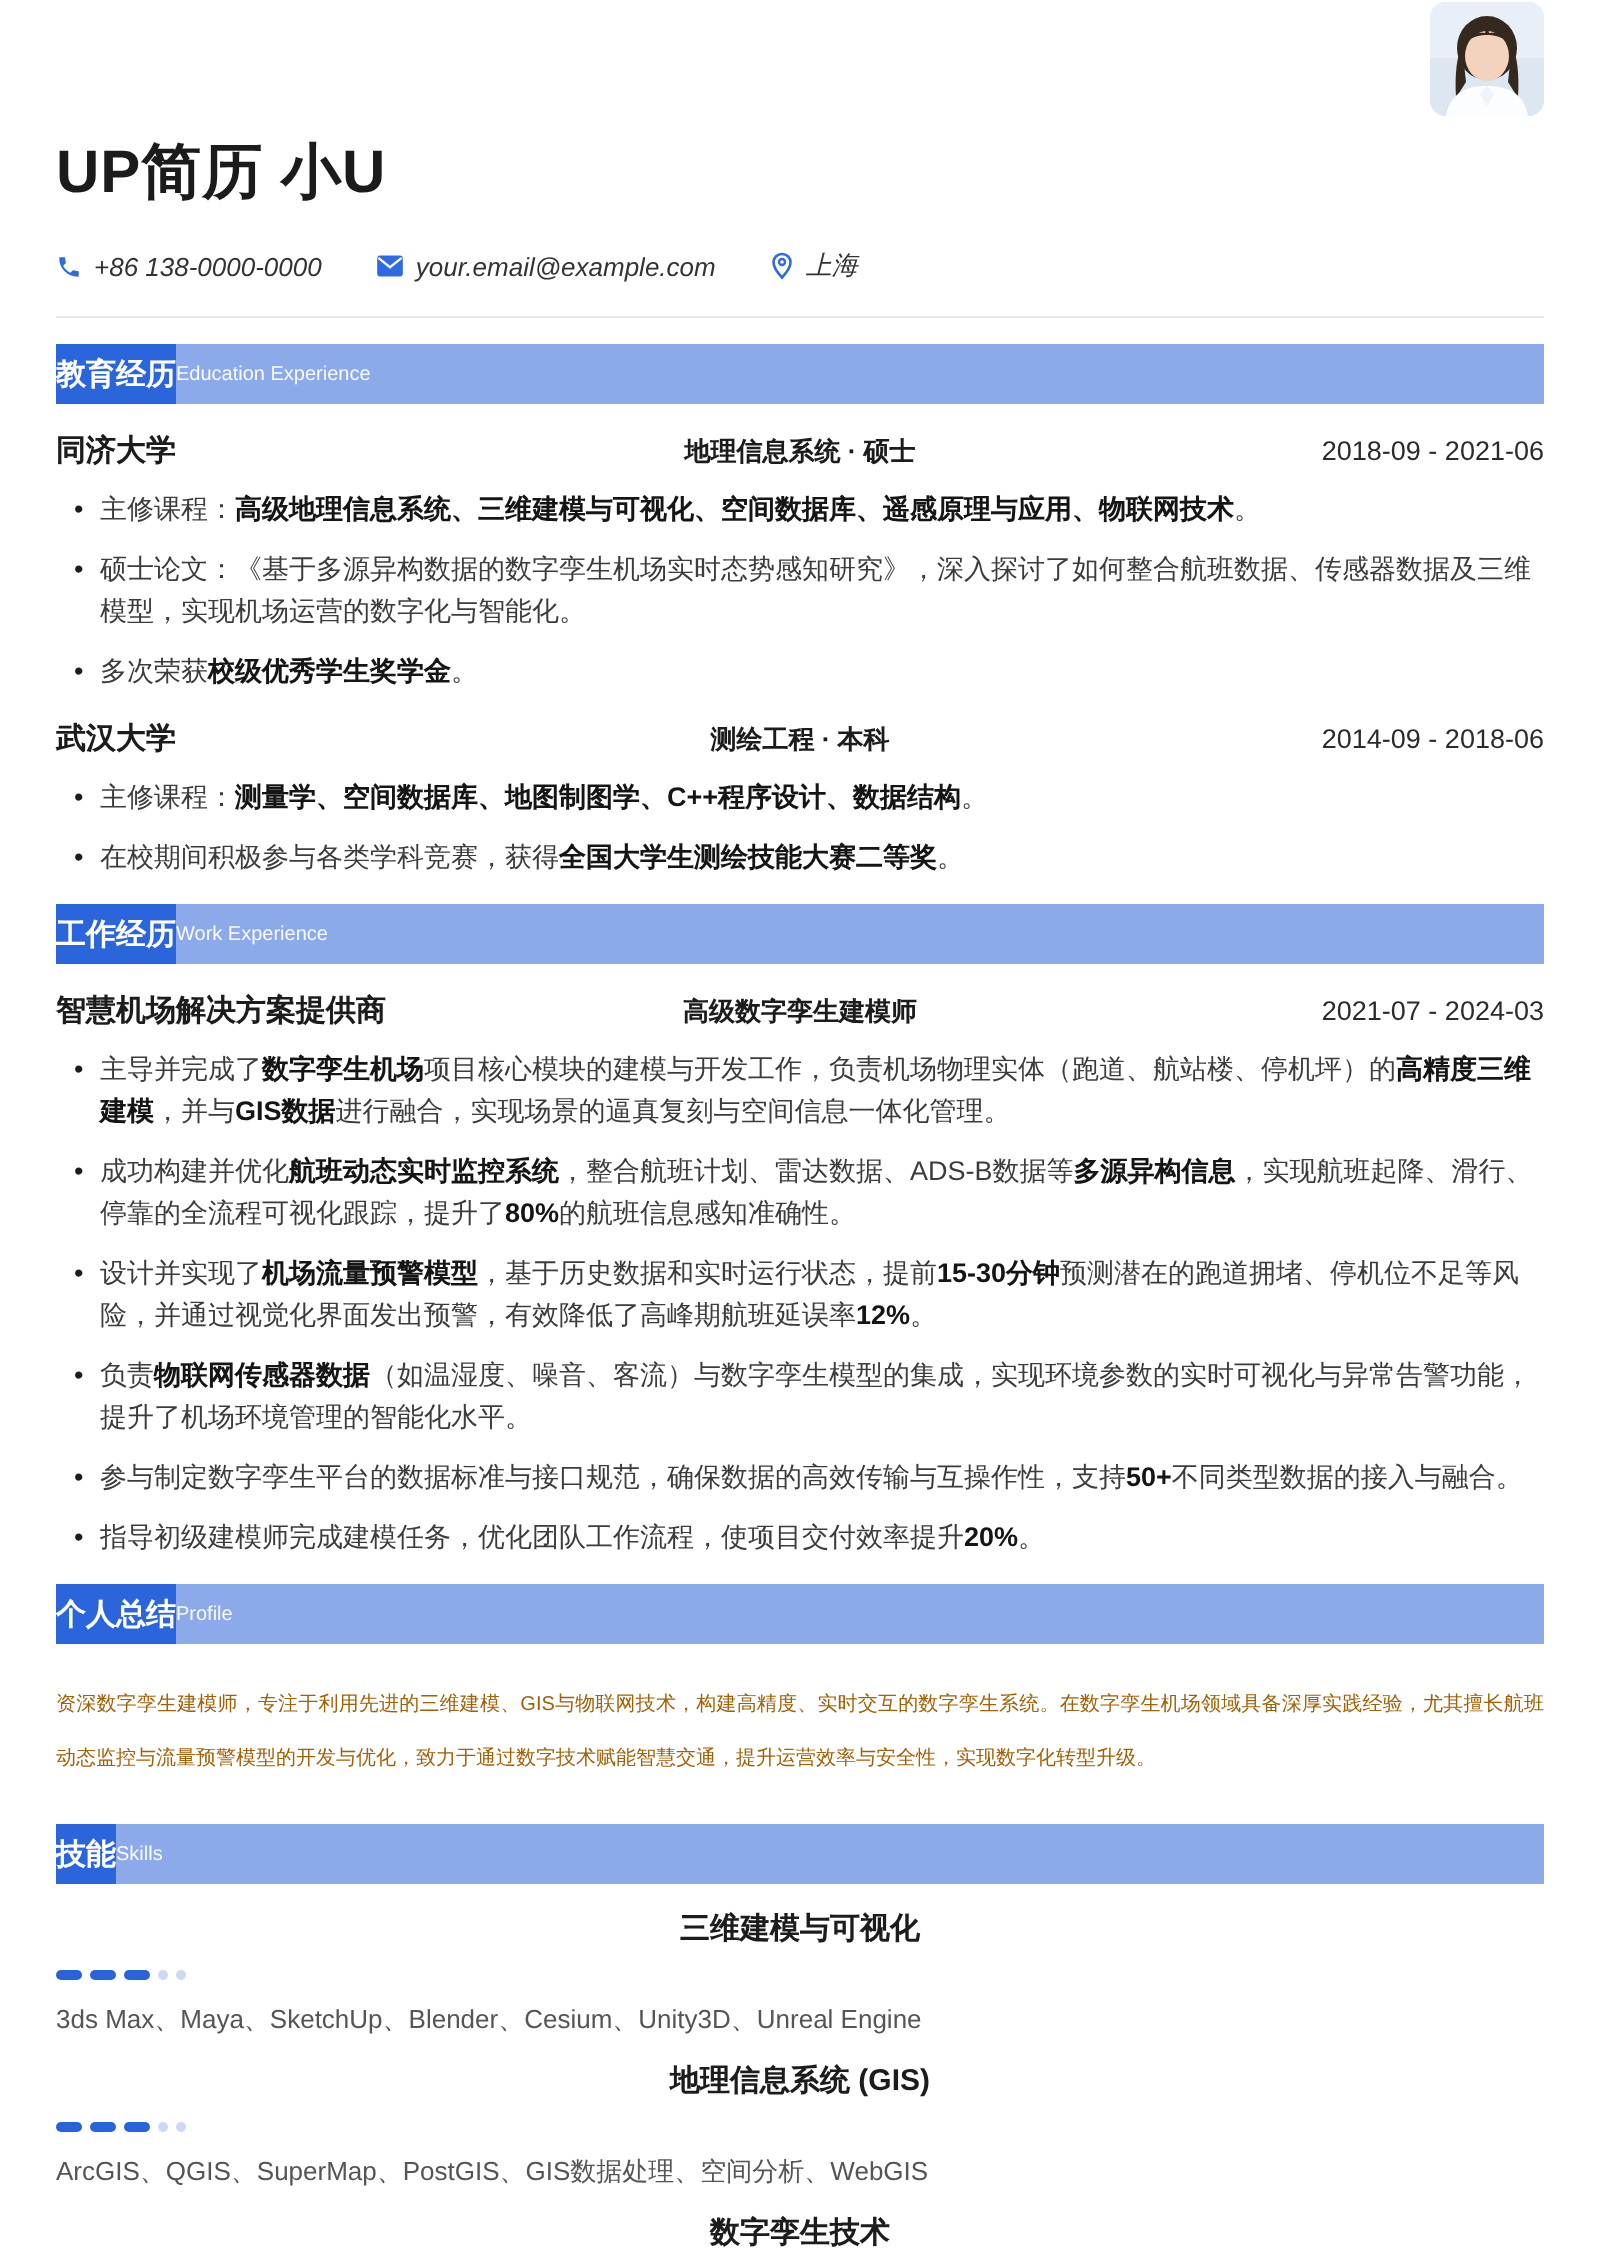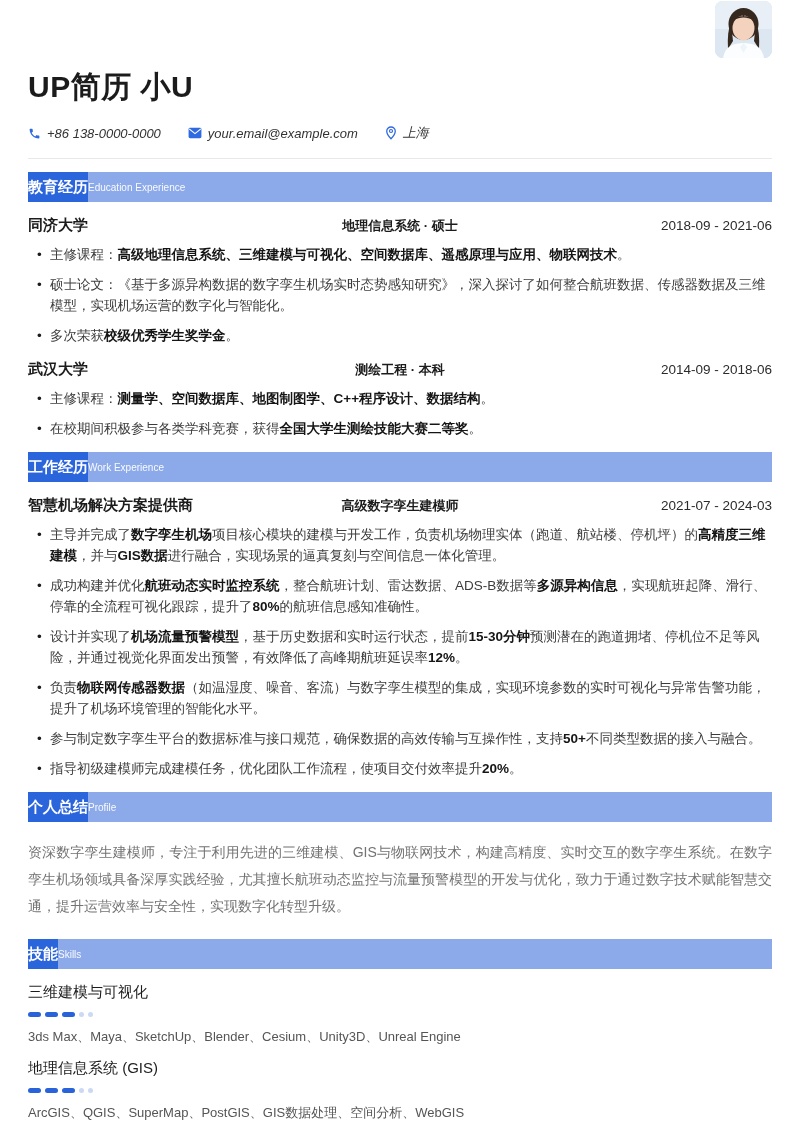--- a/index.html
+++ b/index.html
@@ -46,25 +46,25 @@
   .entry-head .role  { flex: 1.1; text-align: center; font-size: 13px; font-weight: 700; color: #1c1c1c; white-space: nowrap; }
   .entry-head .dates { flex: 1; text-align: right; font-size: 13.5px; color: #2b2b2b; }
 
   .bullets { margin-bottom: 4px; }
   .bullet { display: flex; margin-bottom: 9px; font-size: 13.5px; line-height: 21px; color: #3c3c3c; }
   .bullet .dot { width: 22px; padding-left: 9px; flex: none; color: #1c1c1c; }
   .bullet .btext { flex: 1; }
   .b { font-weight: 700; color: #151515; }
 
   
-  .profile-text { margin: 17px 0 19px; font-size: 14px; line-height: 27px; color: #737373; text-align: justify; }
+  .profile-text { margin: 17px 0 19px; font-size: 10px; line-height: 27px; color: #a16207; text-align: justify; }
 
   
   .skill { margin-top: 13px; }
-  .skill-name { font-size: 15px; font-weight: 400; color: #1c1c1c; line-height: 20px; }
+  .skill-name { font-size: 15px; font-weight: 700; color: #1c1c1c; line-height: 20px; text-align: center; }
   .bar { display: flex; align-items: center; gap: 4px; margin-top: 10px; height: 5px; }
   .seg { width: 13px; height: 5px; border-radius: 2.5px; background: #2a63d9; flex: none; }
   .seg.empty { width: 5px; height: 5px; border-radius: 50%; background: #ccd9f4; }
   .skill-detail { margin-top: 11px; font-size: 13px; color: #555; line-height: 17px; }
 </style>
 </head>
 <body>
 
 <div class="page">
 

